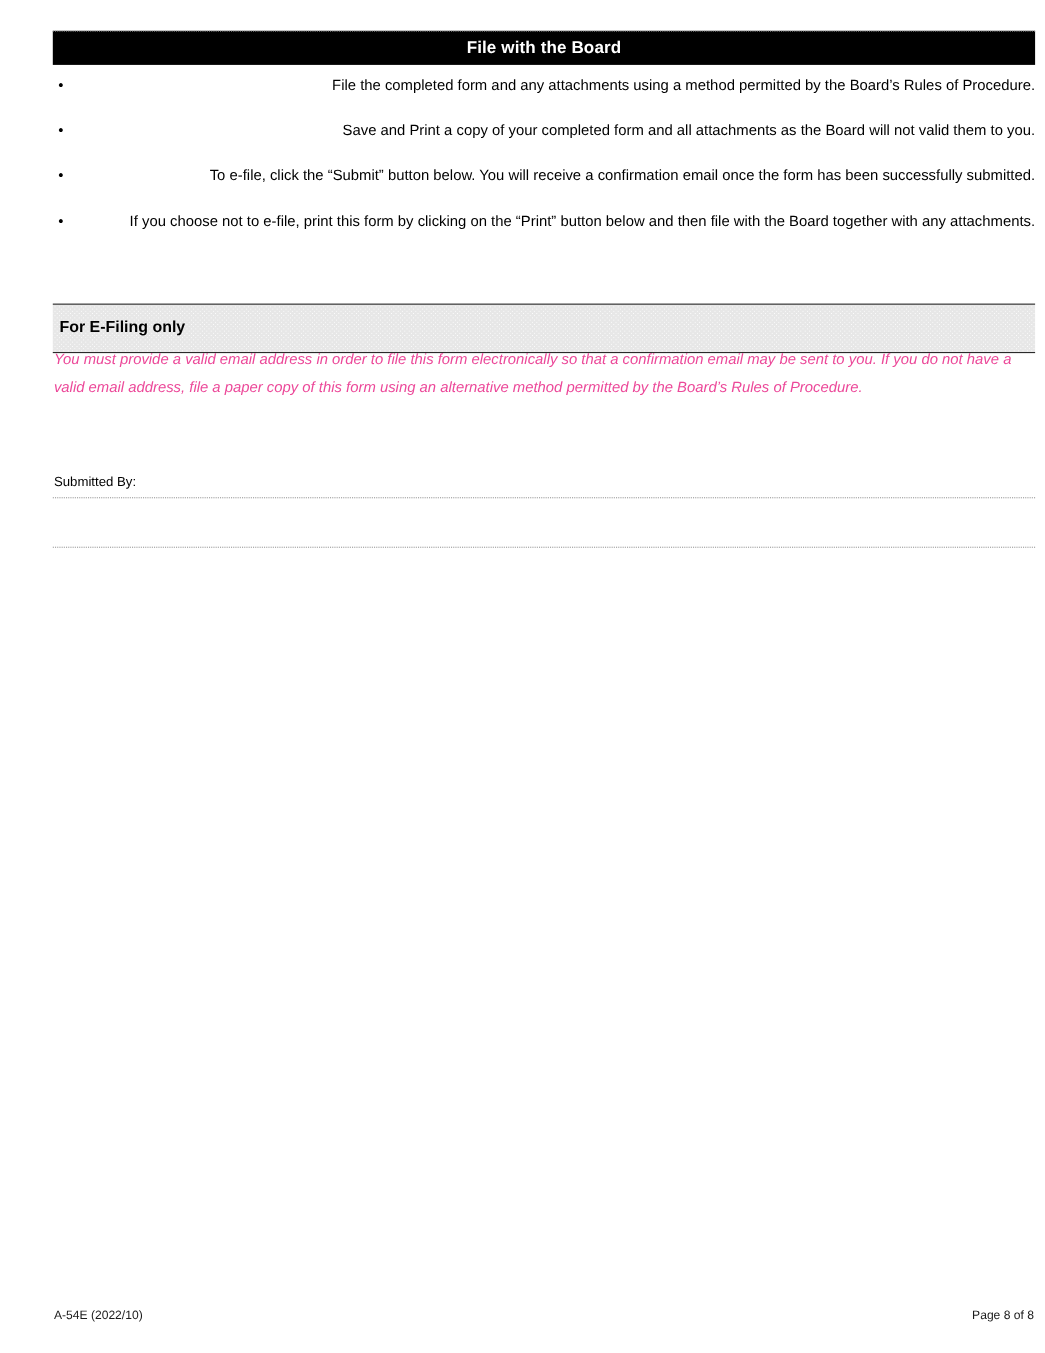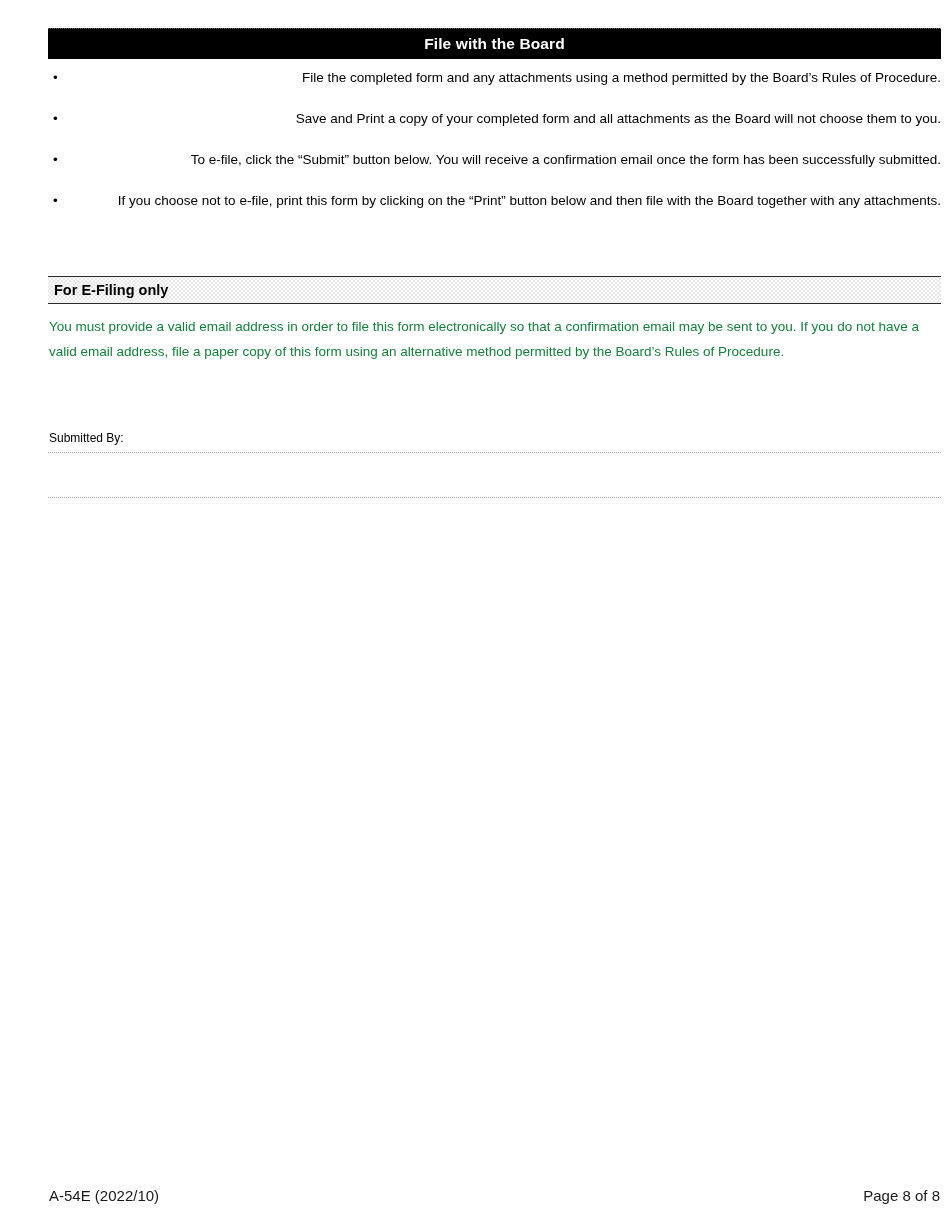--- a/index.html
+++ b/index.html
@@ -76,21 +76,21 @@
     color: #000;
     text-align: right;
   }
 
   
   .subsection-header {
     position: absolute;
     left: 28px;
     top: 276px;
     width: 893px;
-    height: 28px;
+    height: 45px;
     box-sizing: border-box;
     background-color: #e7e7e7;
     background-image:
       radial-gradient(#ffffff 0.7px, transparent 0.8px),
       radial-gradient(#ffffff 0.7px, transparent 0.8px);
     background-size: 4px 4px, 4px 4px;
     background-position: 0 0, 2px 2px;
     border-top: 1.6px solid #2a2a2a;
     border-bottom: 1.6px solid #2a2a2a;
     display: flex;
@@ -105,22 +105,23 @@
   }
 
   
   .body-para {
     position: absolute;
     left: 29px;
     top: 315px;
     width: 891px;
     font-size: 13.5px;
     line-height: 24.5px;
-    color: #15803d;
+    color: #ec4899;
     text-align: left;
+    font-style: italic;
   }
 
   
   .submitted-by-label {
     position: absolute;
     left: 29px;
     top: 428px;
     font-size: 12px;
     line-height: 20px;
     color: #000;
@@ -167,21 +168,21 @@
   .footer {
     position: absolute;
     left: 29px;
     top: 1189px;
     width: 891px;
     display: flex;
     justify-content: space-between;
     align-items: baseline;
   }
   .footer-left, .footer-right {
-    font-size: 15px;
+    font-size: 11px;
     line-height: 14px;
     color: #1a1a1a;
   }
 </style>
 </head>
 <body>
 
 <div class="page">
 
   <div class="section-header">
@@ -190,21 +191,21 @@
 
   <div class="bullets">
 
     <div class="bullet-row">
       <span class="bullet-marker">•</span>
       <span class="bullet-text">File the completed form and any attachments using a method permitted by the Board’s Rules of Procedure.</span>
     </div>
 
     <div class="bullet-row">
       <span class="bullet-marker">•</span>
-      <span class="bullet-text">Save and Print a copy of your completed form and all attachments as the Board will not choose them to you.</span>
+      <span class="bullet-text">Save and Print a copy of your completed form and all attachments as the Board will not valid them to you.</span>
     </div>
 
     <div class="bullet-row">
       <span class="bullet-marker">•</span>
       <span class="bullet-text">To e-file, click the “Submit” button below. You will receive a confirmation email once the form has been successfully submitted.</span>
     </div>
 
     <div class="bullet-row">
       <span class="bullet-marker">•</span>
       <span class="bullet-text">If you choose not to e-file, print this form by clicking on the “Print” button below and then file with the Board together with any attachments.</span>

